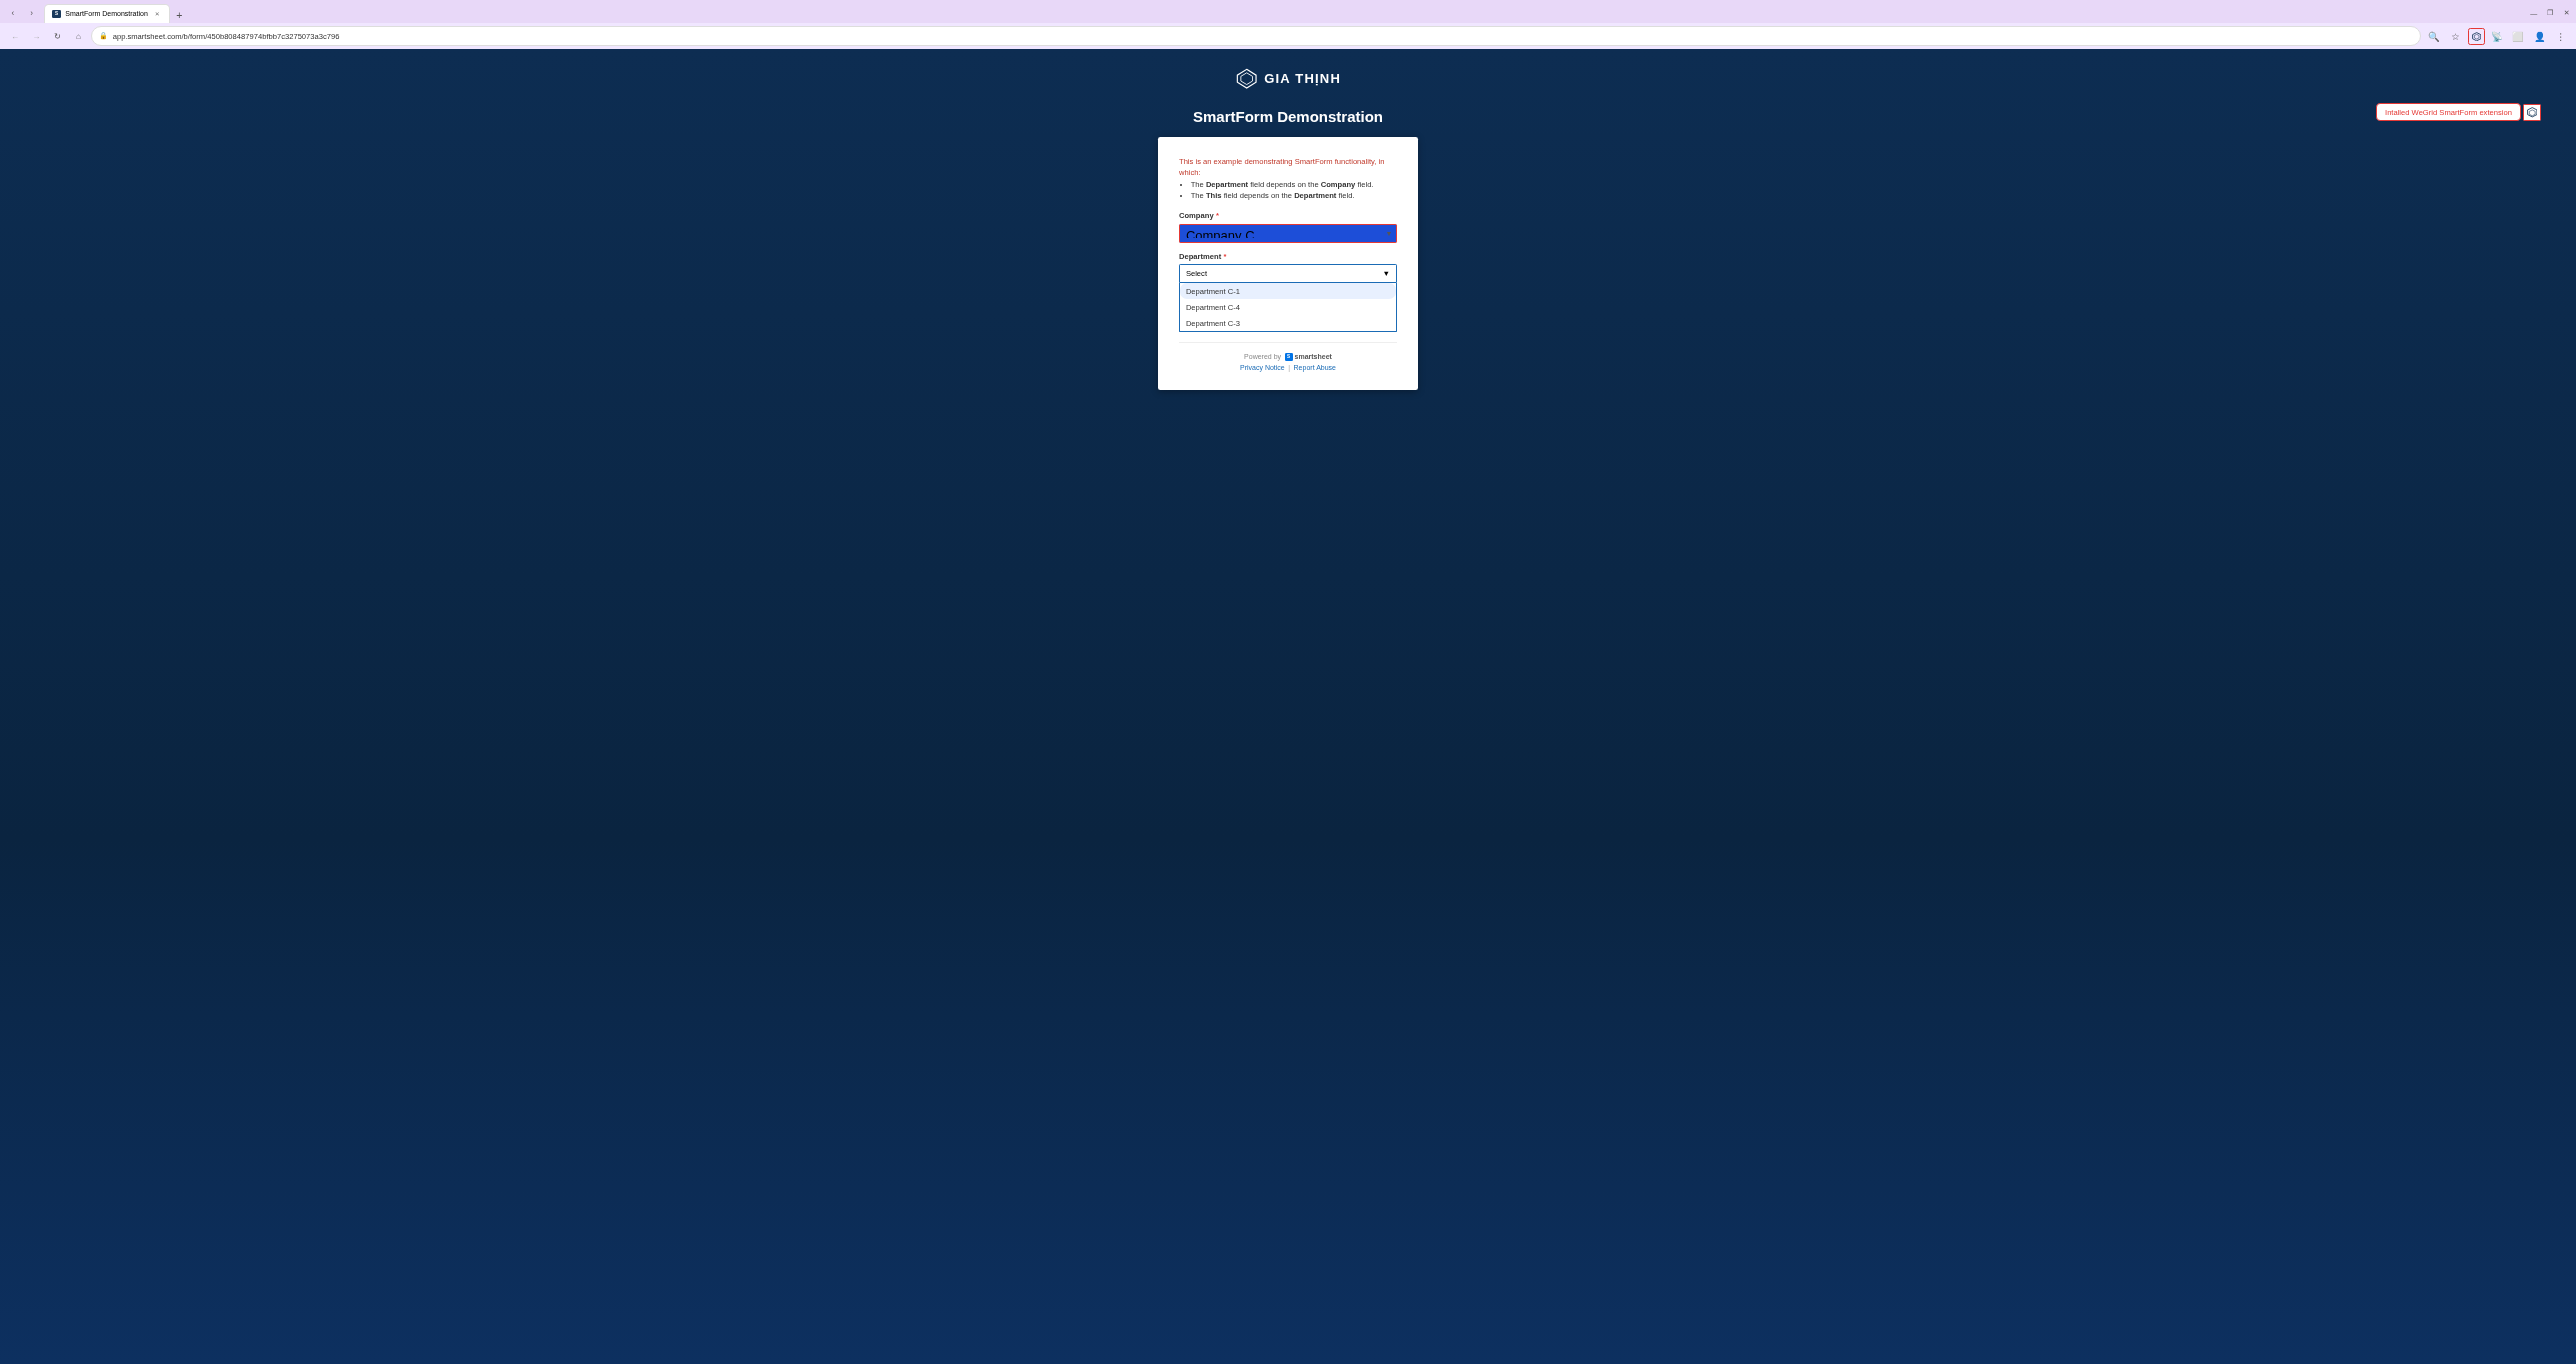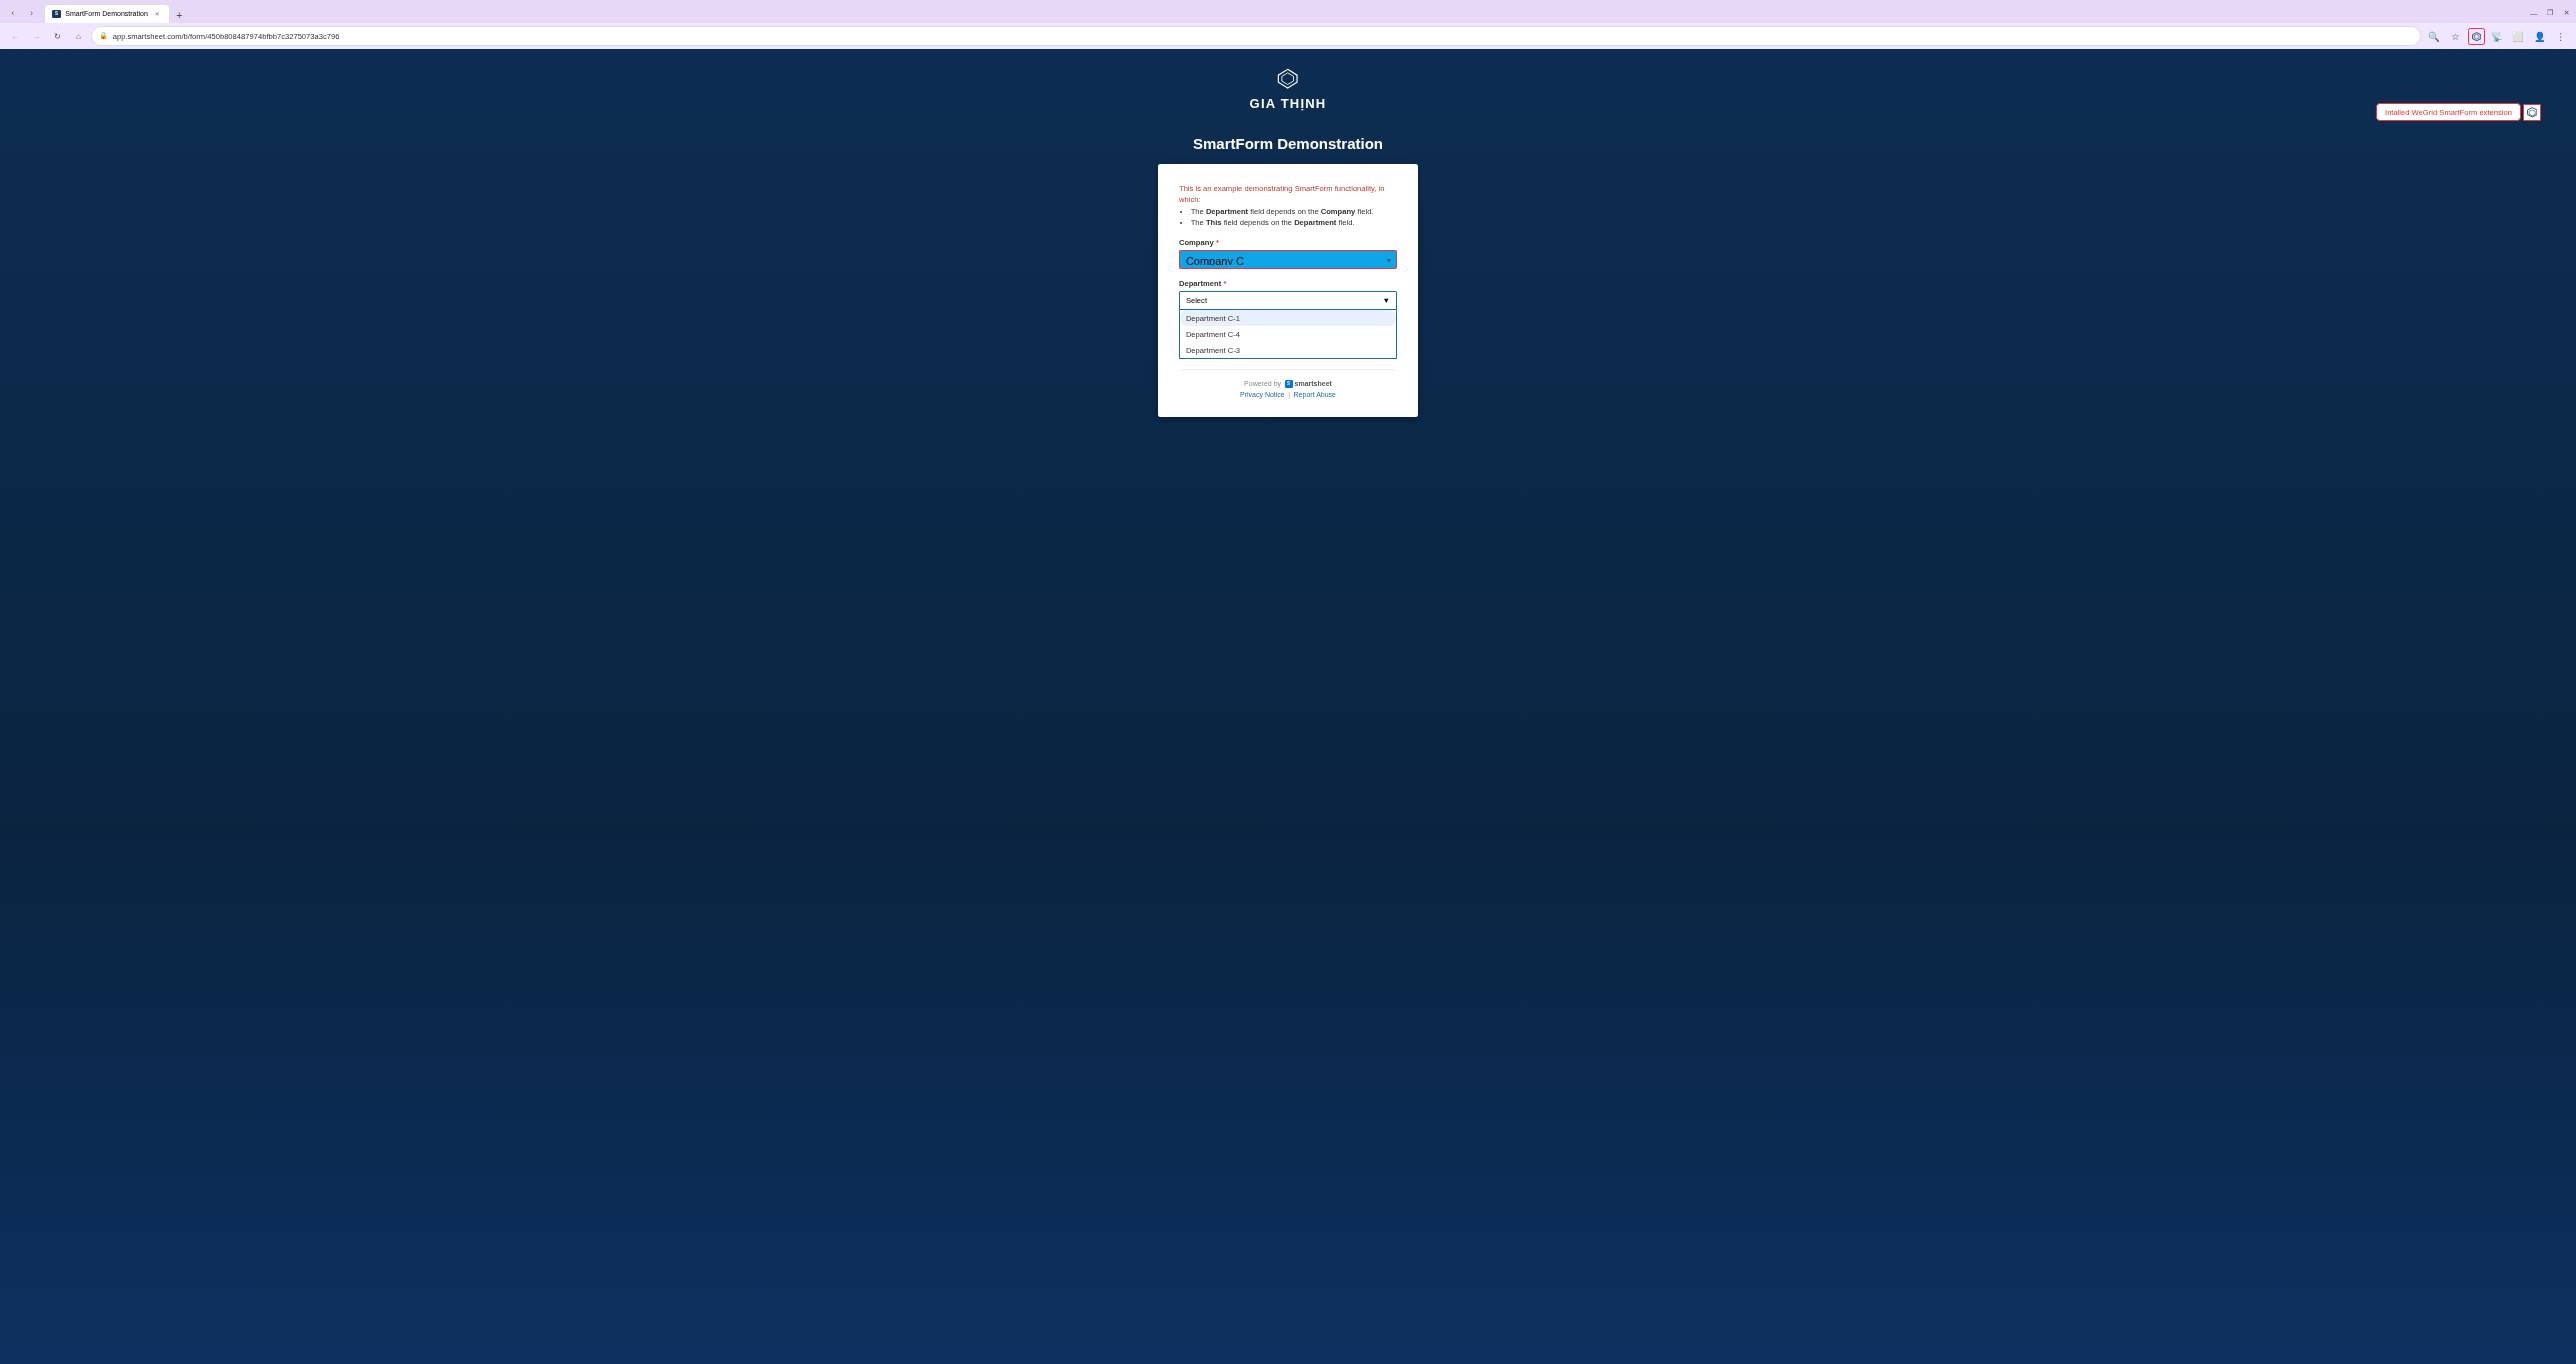--- a/index.html
+++ b/index.html
@@ -227,23 +227,22 @@
       justify-content: center;
       background: #fff;
       border-radius: 1.2px;
     }
 
     
     .site-logo {
       display: flex;
       align-items: center;
       gap: 5.9px;
-      margin-bottom: 24px;
+      margin-bottom: 18px;
       margin-top: 5.9px;
-      flex-direction: column;
     }
 
     .logo-diamond {
       width: 23.4px;
       height: 23.4px;
     }
 
     .logo-text {
       color: #fff;
       font-size: 13px;
@@ -309,23 +308,23 @@
     .select-wrapper {
       position: relative;
       width: 100%;
     }
 
     .form-select {
       width: 100%;
       padding: 3.5px 5.9px;
       border: 0.6px solid #aaa;
       border-radius: 1.2px;
-      font-size: 11px;
+      font-size: 13px;
       appearance: none;
-      background: #0ea5e9;
+      background: #1d4ed8;
       cursor: pointer;
       height: 19px;
     }
 
     .form-select.has-value {
       border: 1.2px solid #e53935;
     }
 
     .select-arrow {
       position: absolute;

